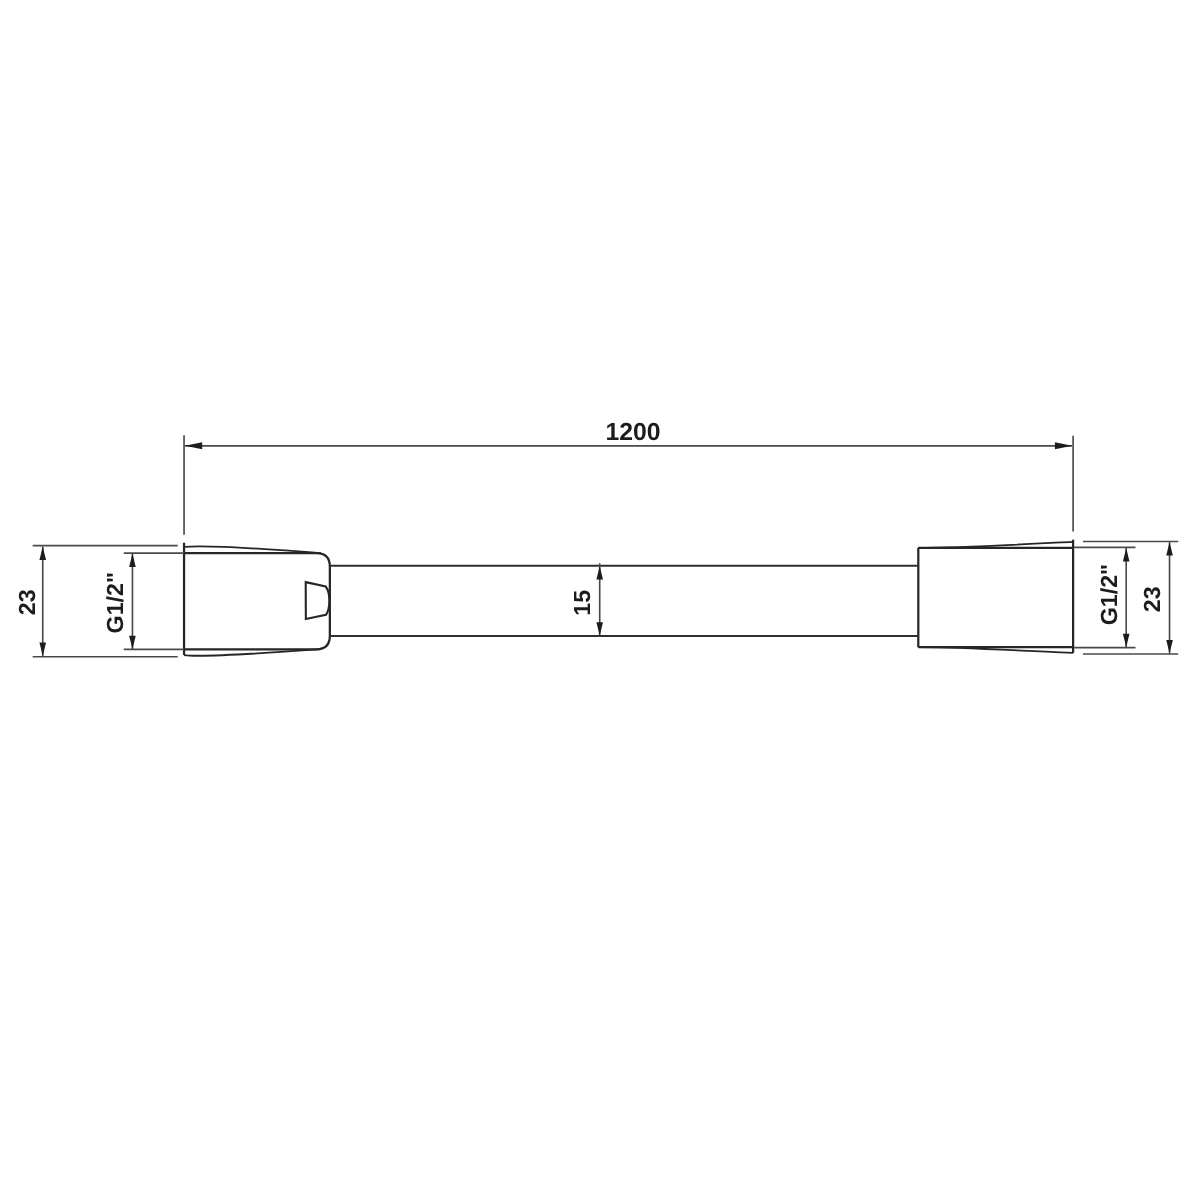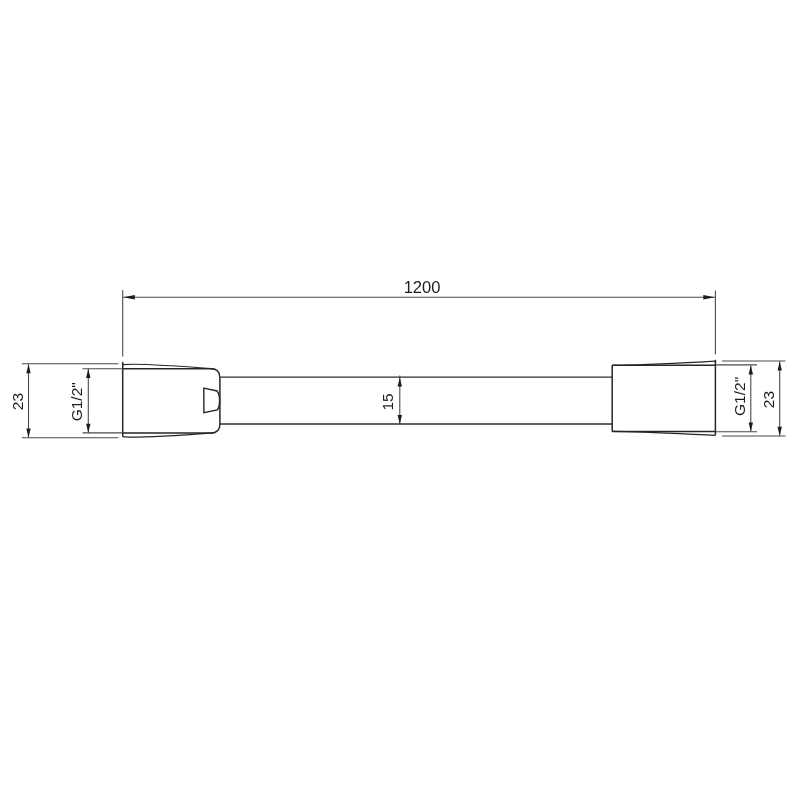--- a/index.html
+++ b/index.html
@@ -1,16 +1,16 @@
 <!DOCTYPE html>
 <html><head>
 <meta charset="utf-8">
 <style>
   html,body{margin:0;padding:0;background:#ffffff;}
-  .page{width:800px;height:800px;position:relative;background:#ffffff;overflow:hidden;}
+  .page{width:800px;height:800px;position:relative;background:#ffffff;overflow:hidden;font-weight:bold;}
   svg{position:absolute;left:0;top:0;}
   text{font-family:"Liberation Sans",sans-serif;fill:#1c1c1c;}
 </style>
 </head>
 <body>
 <div class="page">
 <svg width="800" height="800" viewBox="0 0 800 800">
 
   <rect x="0" y="0" width="800" height="800" fill="#ffffff"></rect>
 

